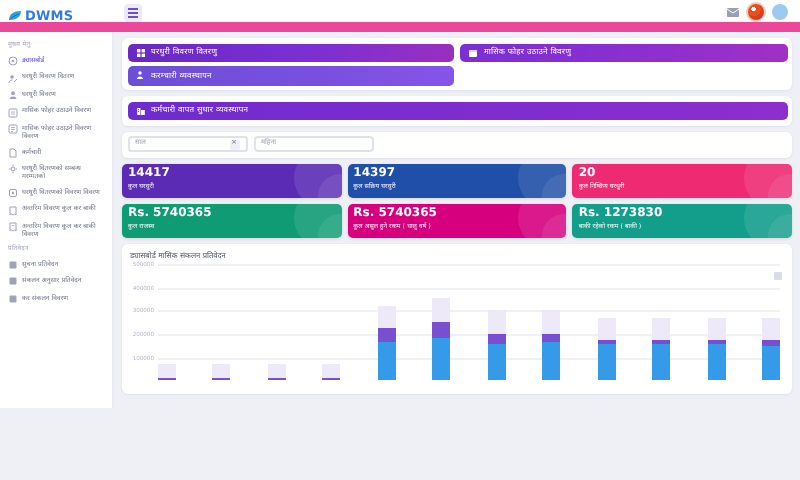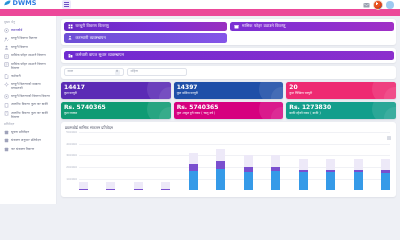--- a/index.html
+++ b/index.html
@@ -7,22 +7,22 @@
     width: 400px; height: 204px;
     background: #eef0f5;
     font-family: "DejaVu Sans", "Liberation Sans", sans-serif;
     overflow: hidden;
   }
   #app { position: relative; width: 400px; height: 204px; display: flex; flex-direction: column; }
 
   
   .topbar {
     height: 16px; background: #ffffff; flex: 0 0 16px;
-    display: flex; align-items: flex-start; padding: 0 4px;
-    border-bottom: 7px solid #ec4899;
+    display: flex; align-items: flex-end; padding: 0 4px;
+    border-bottom: 5px solid #ec4899;
   }
   .brand { display: flex; align-items: center; gap: 1.5px; width: 52px; }
   .brand-mark { width: 7px; height: 6px; position: relative; }
   .brand-mark svg { display: block; }
   .brand-text {
     font-size: 6.5px; font-weight: bold; color: #2f7de1; letter-spacing: .1px;
     line-height: 1;
   }
   .hamburger {
     width: 9px; height: 9px; border-radius: 2px; background: #ece9fb;

